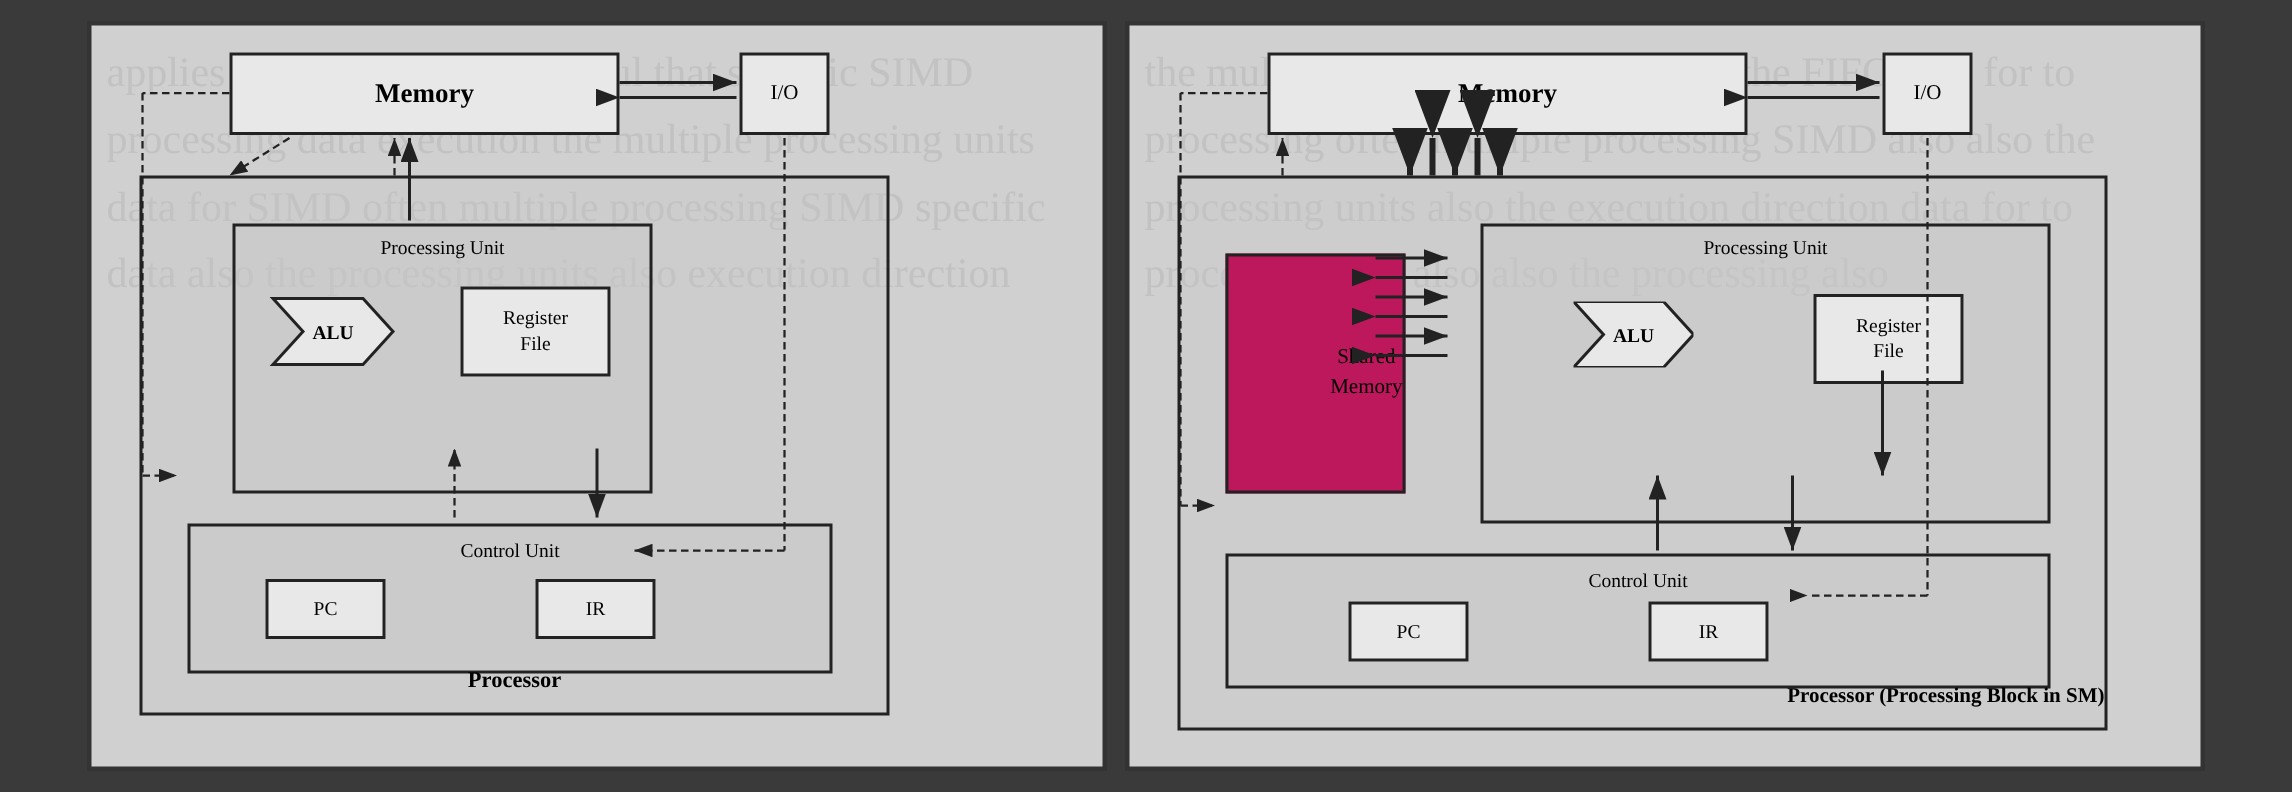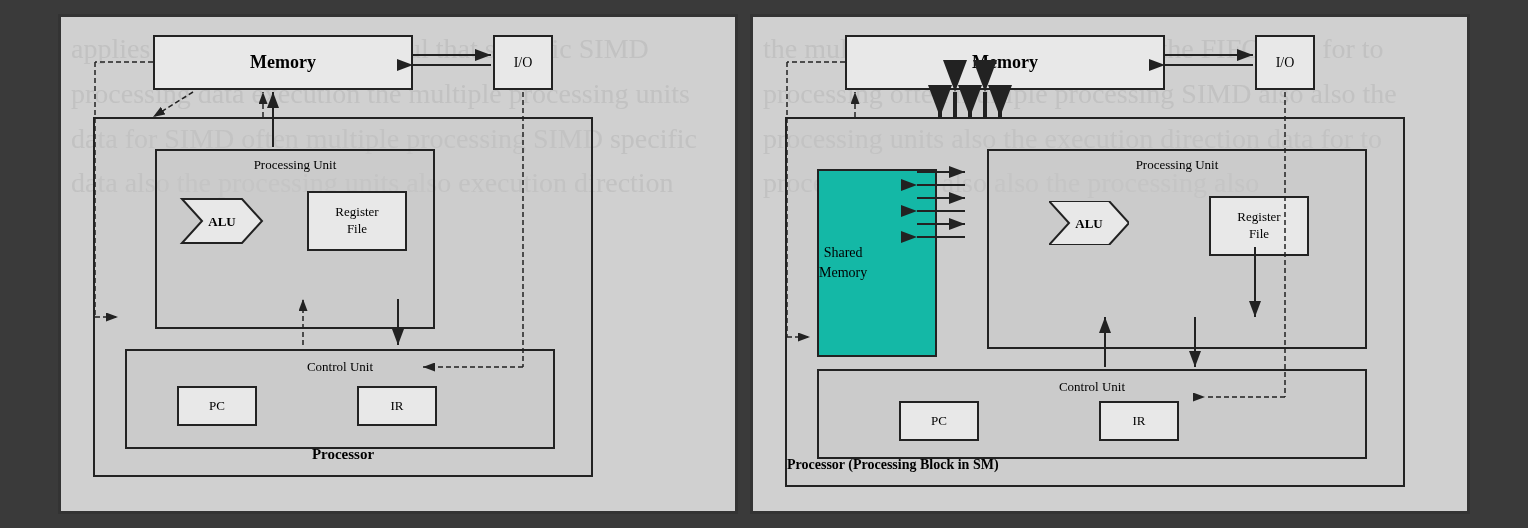--- a/index.html
+++ b/index.html
@@ -175,30 +175,30 @@
     .d2-processor-box {
       position: absolute;
       top: 100px; left: 20px;
       width: 620px; height: 370px;
       border: 2px solid #222;
       background: rgba(200,200,200,0.3);
     }
     .d2-processor-label {
       position: absolute;
       bottom: 12px; left: 0; right: 0;
-      text-align: left;
+      text-align: right;
       font-size: 14px; font-weight: bold;
     }
     .d2-shared-memory {
       position: absolute;
       top: 50px; left: 30px;
-      width: 120px; height: 188px;
-      border: 2px solid #222;
-      background: #14b8a6;
-      display: flex; align-items: center; justify-content: flex-start;
+      width: 120px; height: 160px;
+      border: 2px solid #222;
+      background: #be185d;
+      display: flex; align-items: center; justify-content: flex-end;
       text-align: center;
       font-size: 14px;
       line-height: 1.4;
     }
     .d2-processing-unit {
       position: absolute;
       top: 30px; left: 200px;
       width: 380px; height: 200px;
       border: 2px solid #222;
       background: rgba(200,200,200,0.4);

